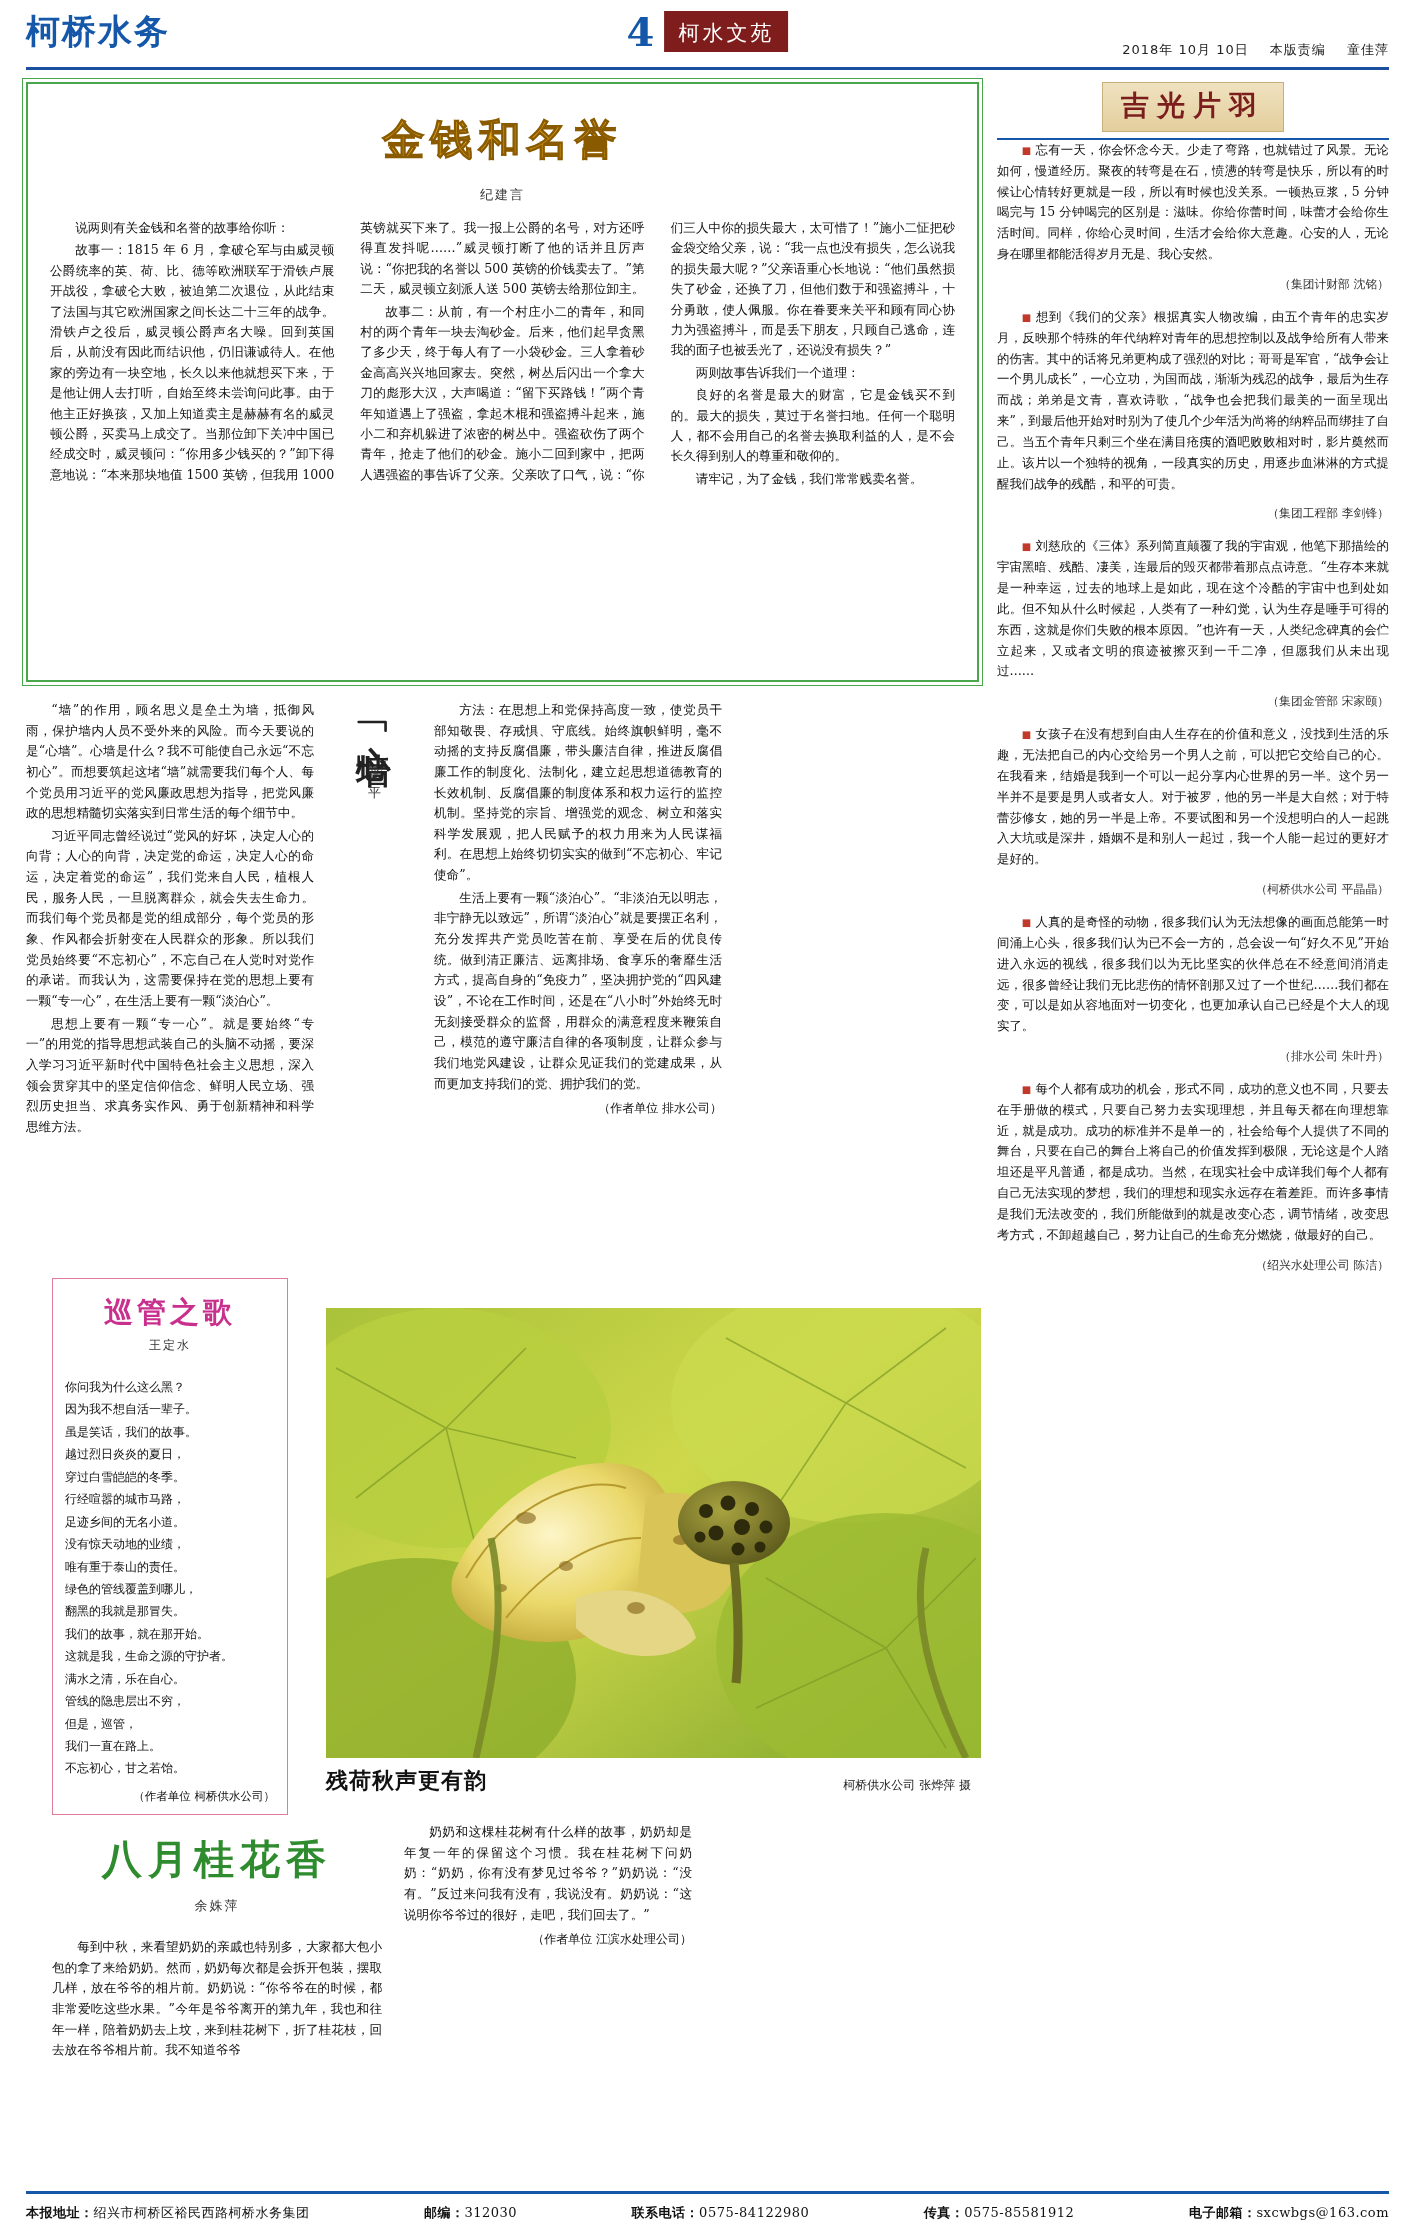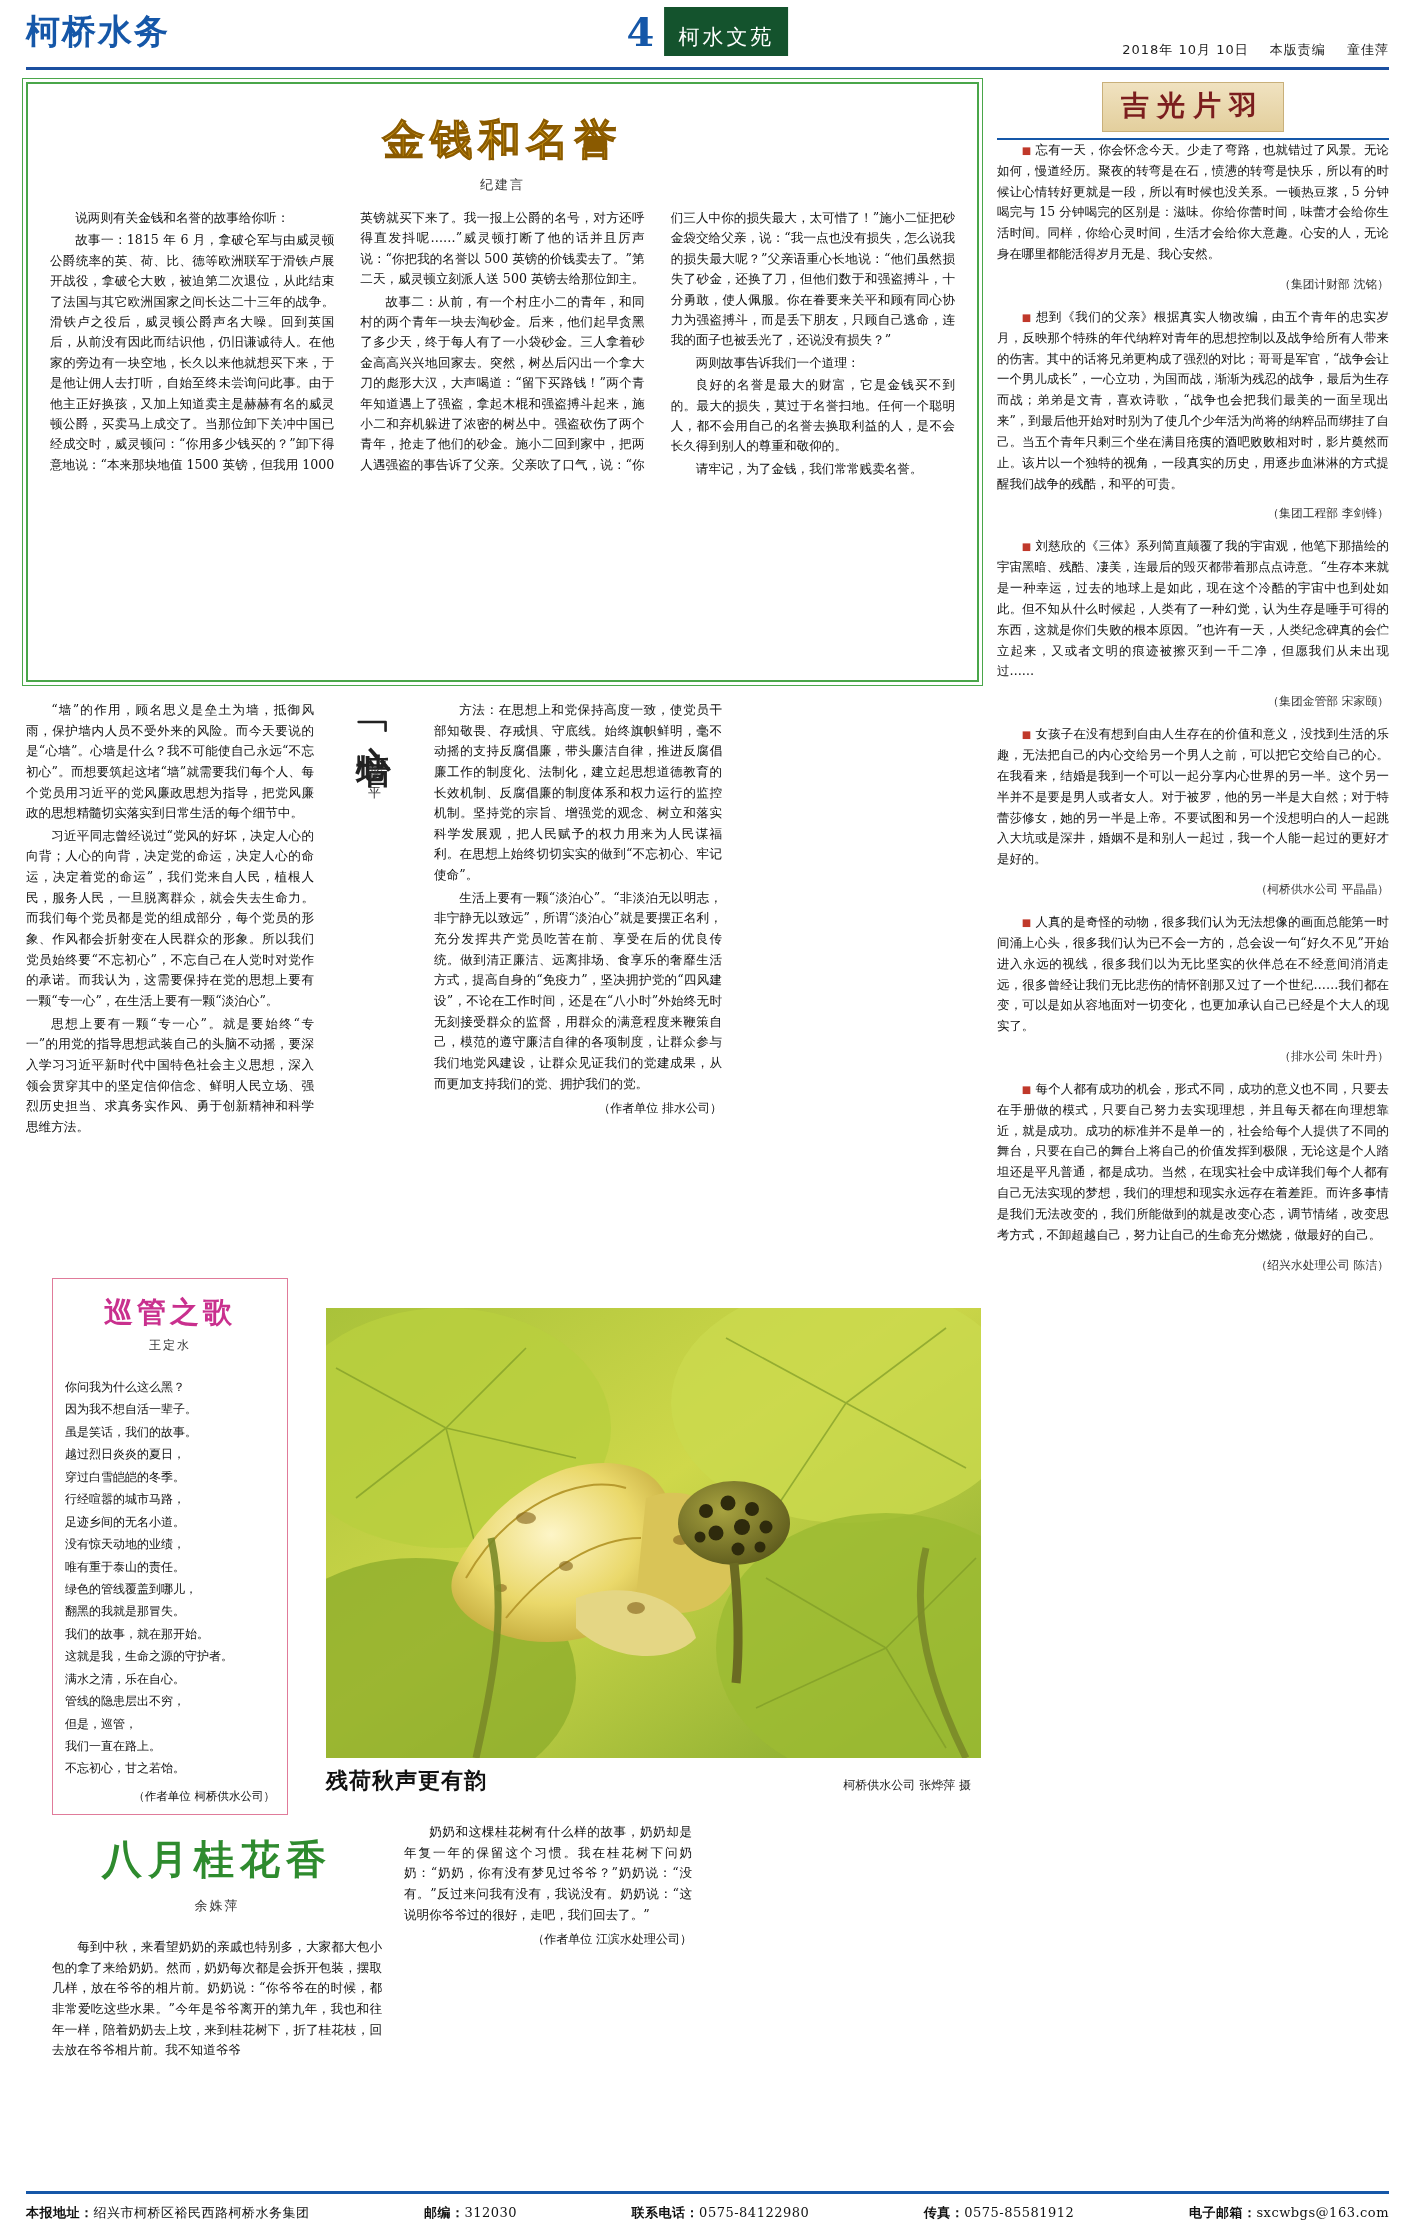--- a/index.html
+++ b/index.html
@@ -29,22 +29,22 @@
   }
   .masthead-center {
     position:absolute; left:50%; transform:translateX(-50%);
     display:flex; align-items:center; gap:10px;
   }
   .page-num {
     font-size:40px; font-weight:bold; color:#1557a8;
     font-family:"DejaVu Serif","Liberation Serif",serif;
   }
   .section-badge {
-    background:#14532d; color:#fff; font-size:21px;
-    padding:16px 14px 5px; letter-spacing:3px;
+    background:#7f1d1d; color:#fff; font-size:21px;
+    padding:8px 14px 5px; letter-spacing:3px;
     font-family:"DejaVu Serif","Liberation Serif",serif;
   }
   .masthead-right {
     position:absolute; right:0; bottom:8px;
     font-size:13px; color:#222; letter-spacing:1px;
   }
   .masthead-right span { margin-left:16px; }
 
   
   .content { position:relative; margin-top:12px; }
@@ -59,21 +59,21 @@
     position:relative;
     min-height:600px;
   }
   .feature-title {
     text-align:center;
     font-family:"DejaVu Serif","Liberation Serif",serif;
     font-size:42px; font-weight:bold;
     color:#d8a017;
     -webkit-text-stroke:1px #8a5a00;
     letter-spacing:6px;
-    margin:12px 0 8px;
+    margin:12px 0 18px;
   }
   .feature-author { text-align:center; font-size:13px; color:#333; margin-bottom:14px; letter-spacing:2px;}
   .feature-cols { column-count:3; column-gap:26px; }
   .feature-cols p {
     margin:0 0 2px; font-size:12.6px; line-height:1.62;
     text-align:justify; text-indent:2em;
     font-family:"DejaVu Serif","Liberation Serif",serif;
   }
   .qingshuiyuan {
     position:absolute; right:24px; bottom:88px;

